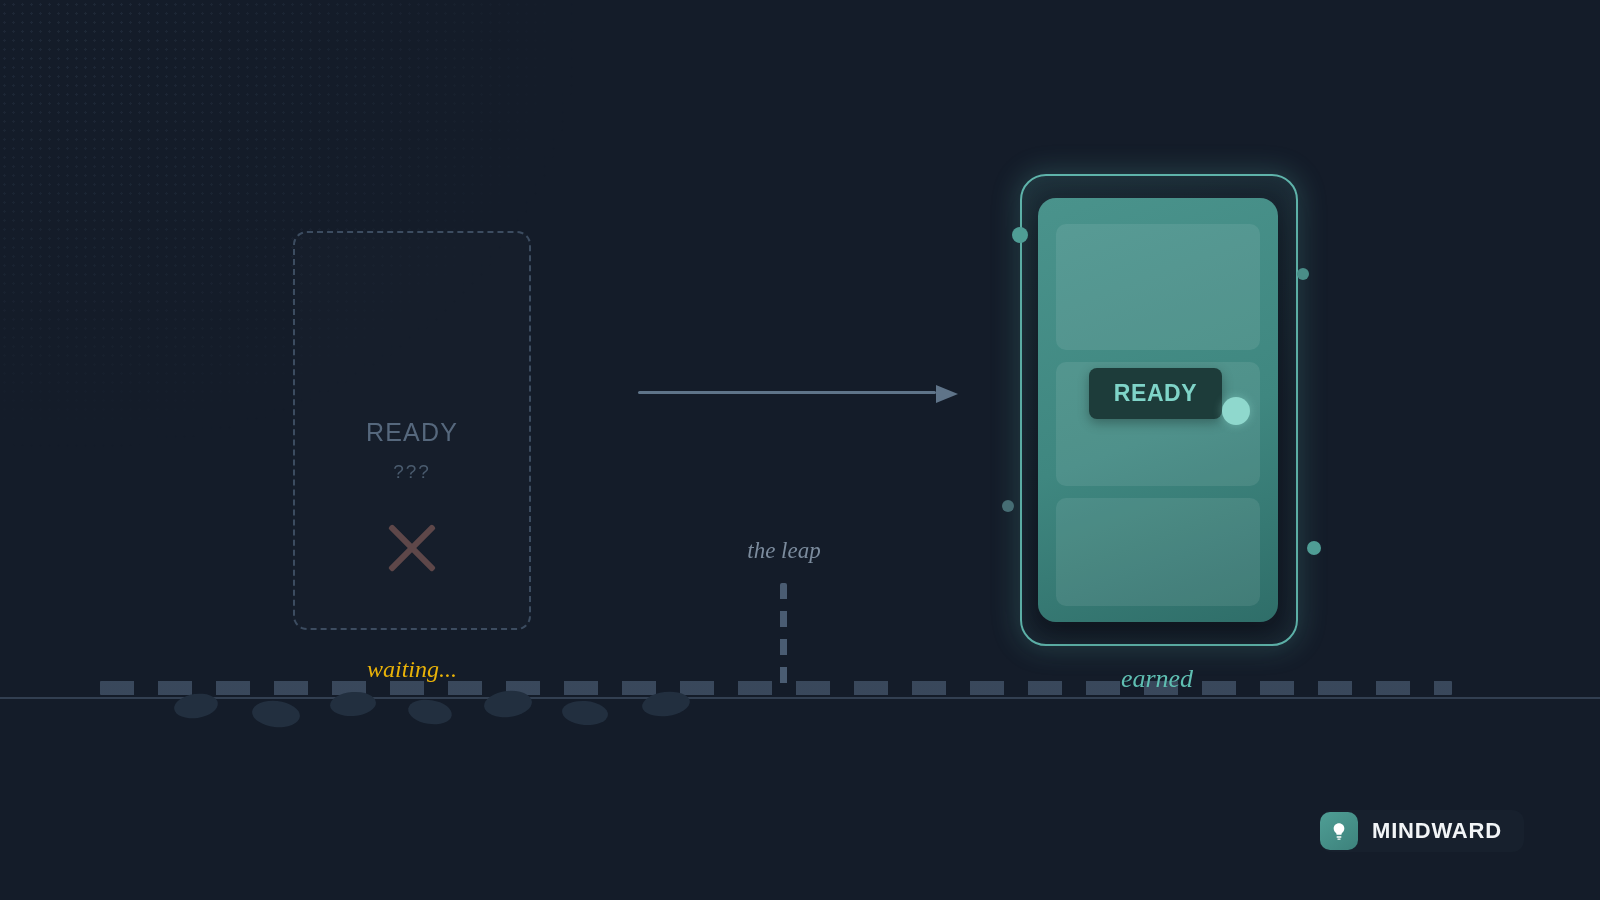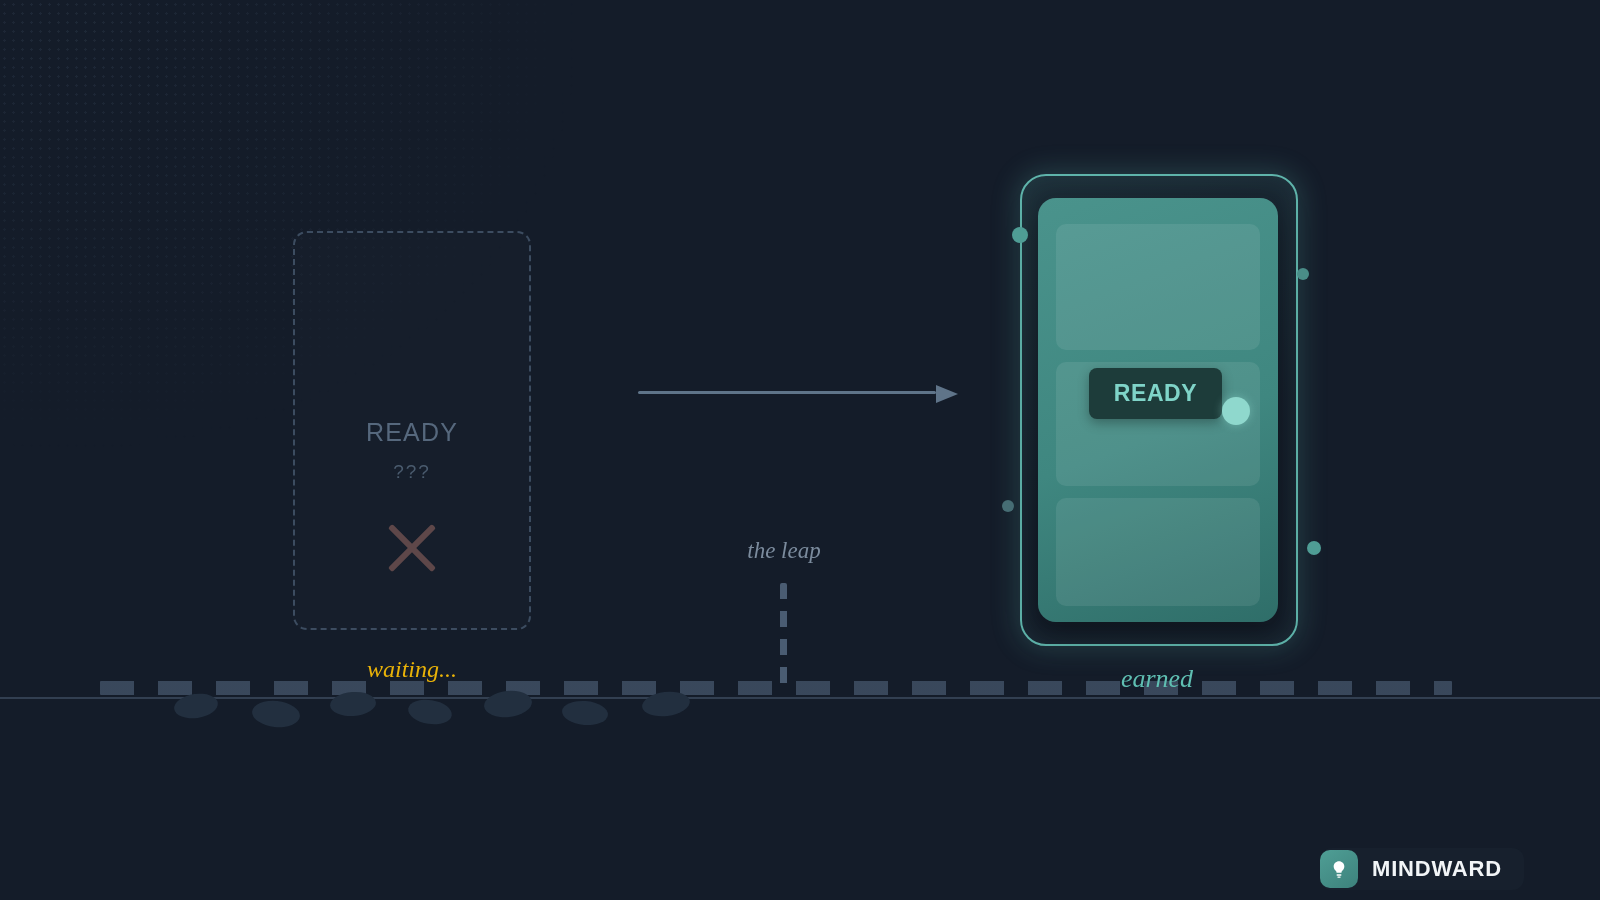--- a/index.html
+++ b/index.html
@@ -163,21 +163,20 @@
     font-style:italic; font-size:26px; color:#5fbfb2;margin-top:18px;
   }
 
   
   .brand{
     position:absolute; left:1320px; top:810px;
     height:42px; display:flex; align-items:center; gap:14px;
     padding:0 22px 0 0;
     border-radius:12px;
     background:rgba(26,36,50,0.55);
-    margin-top:38px;
   }
   .brand-mark{
     width:38px; height:38px; border-radius:10px;
     background:linear-gradient(145deg, #4f9e95 0%, #3d827c 100%);
     display:flex; align-items:center; justify-content:center;
   }
   .brand-name{
     font-size:22px; font-weight:bold; letter-spacing:0.8px; color:#f2f5f7;
   }
 </style>

